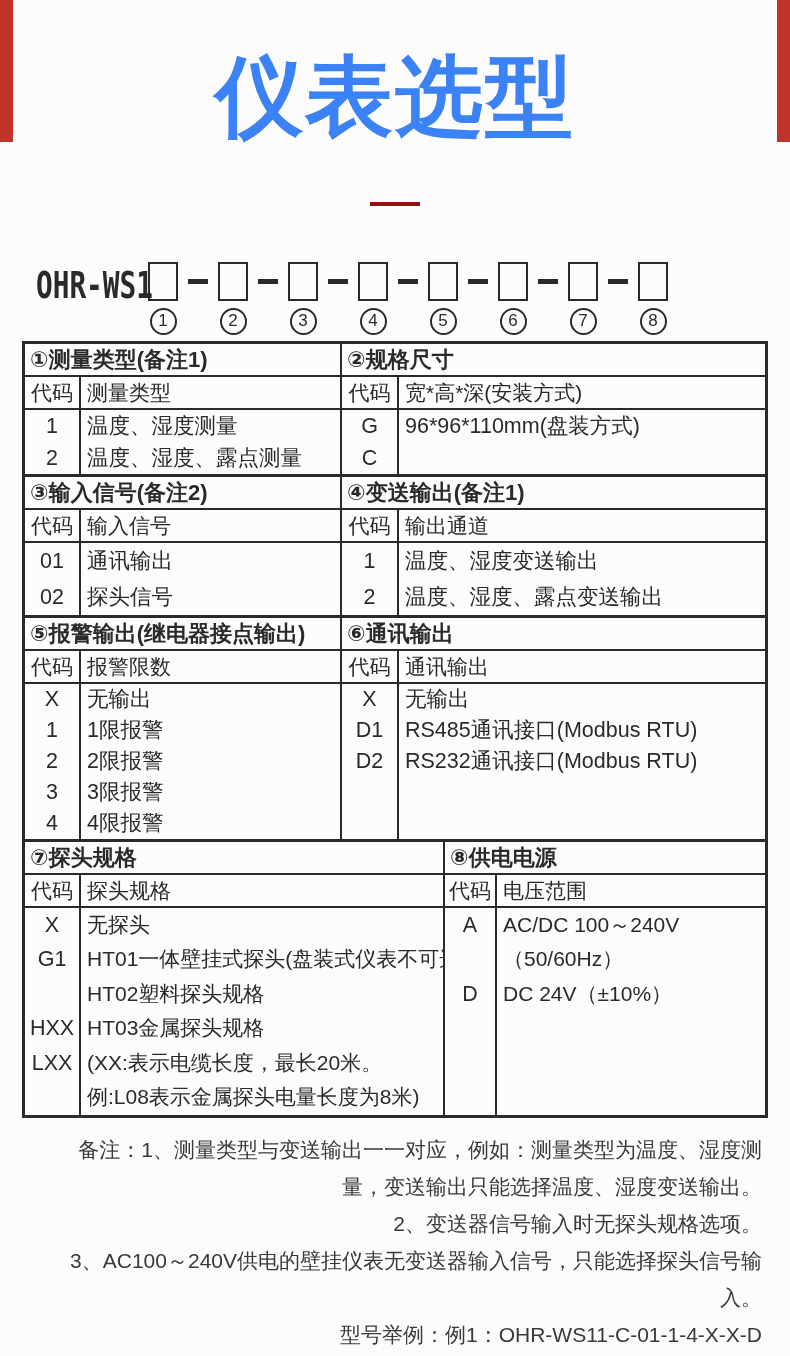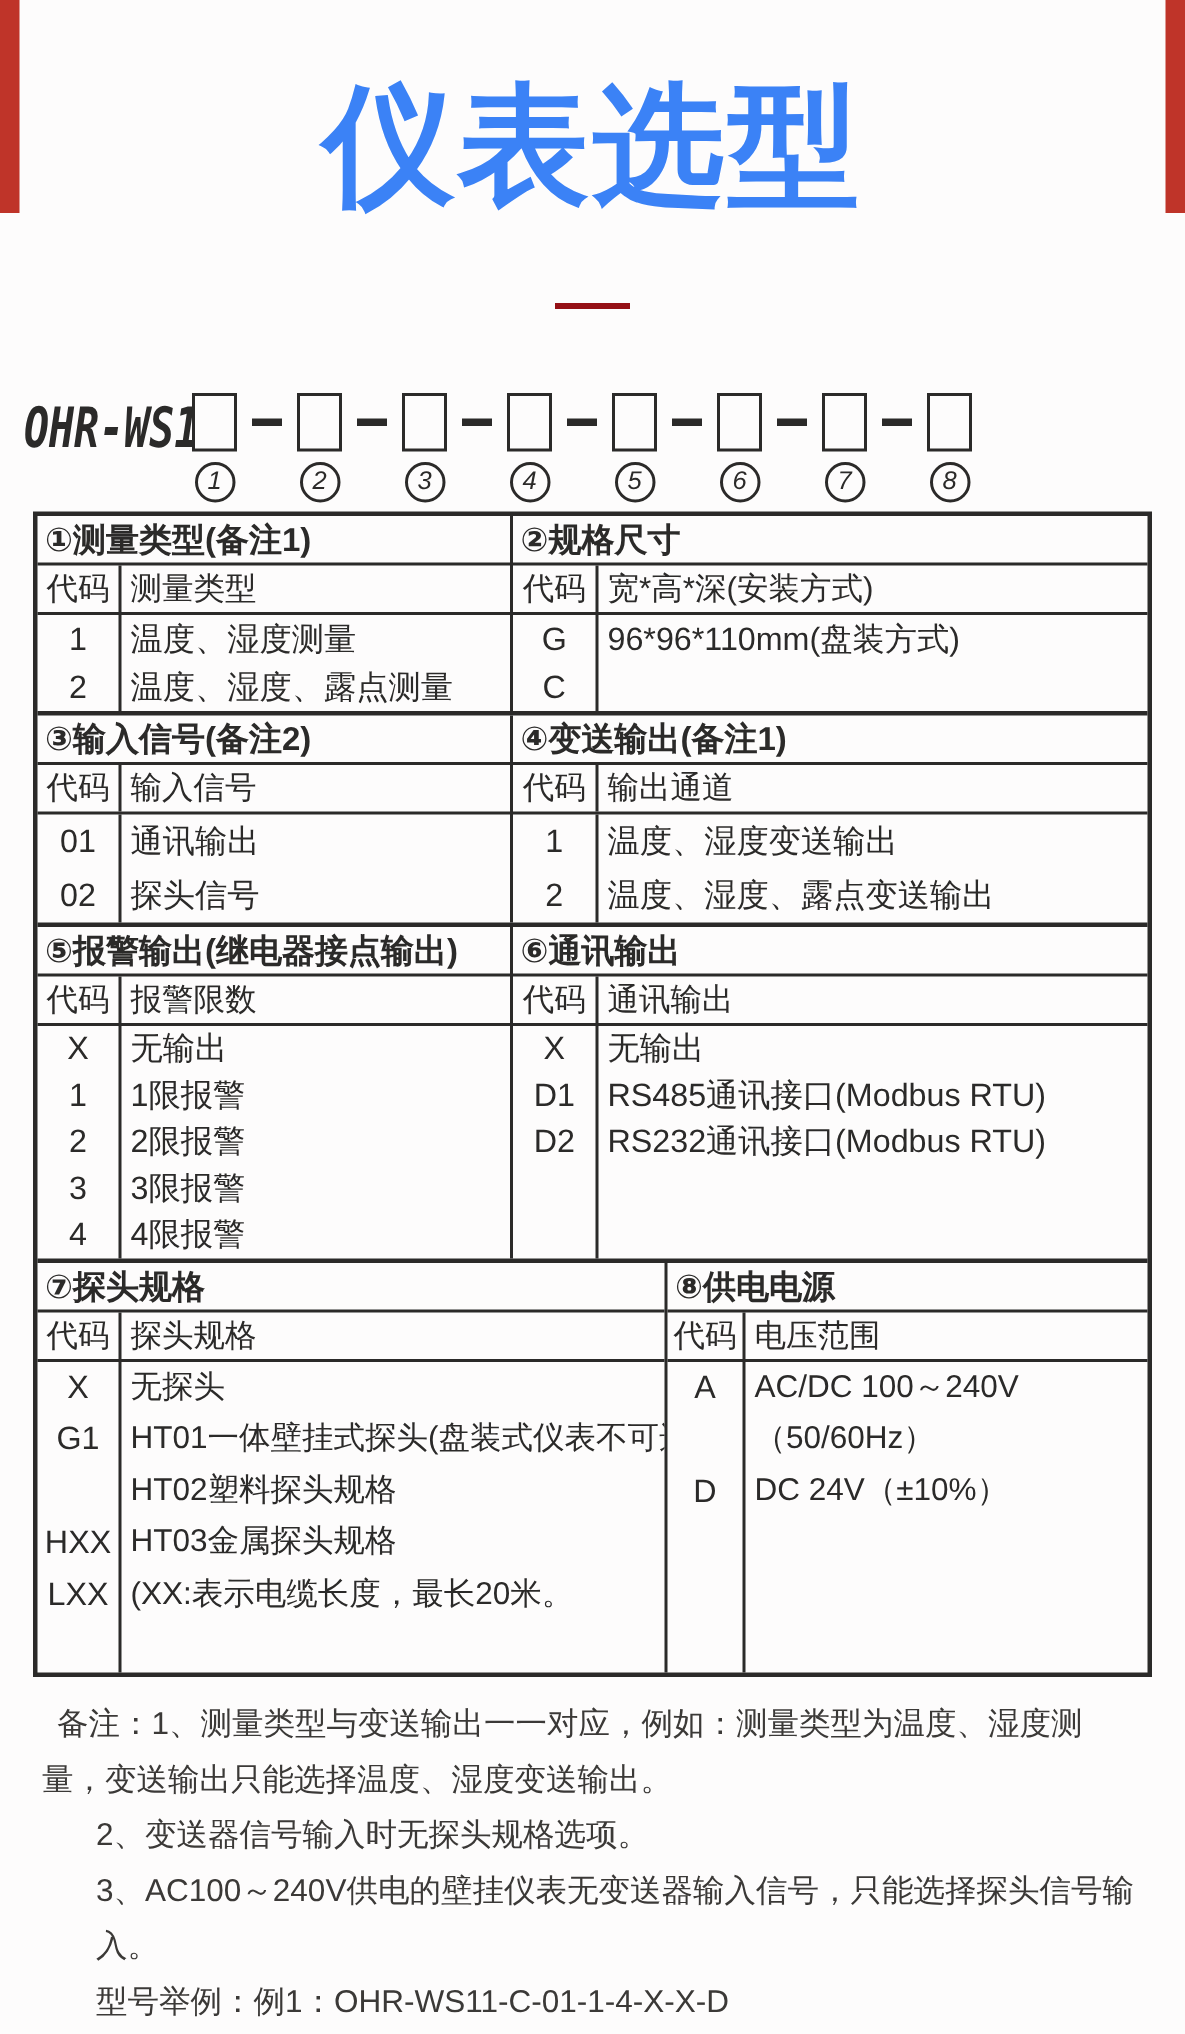--- a/index.html
+++ b/index.html
@@ -29,21 +29,21 @@
     font-weight:900;
     letter-spacing:2px;
     color:#3b82f6;
     line-height:1.2;
   }
   .title-divider{
     width:50px;height:4px;margin:52px auto 0 auto;
   }
 
   
-  .model-block{margin:56px 0 0 16px;font-style:italic;}
+  .model-block{margin:56px 0 0 36px;}
   .model-row{display:flex;align-items:flex-start;}
   .model-prefix{
     font-size:37px;font-weight:700;
     font-family:"DejaVu Sans Mono","Liberation Mono",monospace;
     transform:scaleX(0.75);transform-origin:left center;
     width:118px;flex:none;margin-top:2px;white-space:nowrap;
     letter-spacing:0px;
   }
   .slots{display:flex;align-items:flex-start;margin-left:-6px;}
   .slot-unit{display:flex;flex-direction:column;align-items:center;width:30px;flex:none;}
@@ -85,21 +85,21 @@
   .chv{padding-left:6px;white-space:nowrap;overflow:hidden;}
   .tbody{flex:1;display:flex;min-height:calc(var(--rowh) * 2);}
   .codes{width:var(--codew);flex:none;border-right:2px solid var(--ink);display:flex;flex-direction:column;align-items:center;}
   .descs{flex:1;display:flex;flex-direction:column;overflow:hidden;}
   .cl,.dl{height:var(--rowh);line-height:var(--rowh);font-size:21.5px;white-space:nowrap;}
   .dl{padding-left:6px;}
   .band-d .dl{font-size:21px;}
 
   
   .notes{margin:13px 28px 0 28px;font-size:21px;color:#3b3937;line-height:37px;}
-  .note{white-space:normal;}
+  .note{white-space:normal;text-align:right;}
   .note.indent-0{text-indent:10px;}
   .note.indent-1{padding-left:36px;}
   .note.indent-2{padding-left:128px;}
 </style>
 </head>
 <body>
 
 <div class="corner left" style="background: rgb(191, 52, 41);"></div>
 <div class="corner right" style="background: rgb(191, 52, 41);"></div>
 
@@ -284,20 +284,21 @@
             <div class="cl">HXX</div>
             <div class="cl">LXX</div>
             <div class="cl"></div>
           </div>
           <div class="descs">
             <div class="dl">无探头</div>
             <div class="dl">HT01一体壁挂式探头(盘装式仪表不可选)</div>
             <div class="dl">HT02塑料探头规格</div>
             <div class="dl">HT03金属探头规格</div>
             <div class="dl"> (XX:表示电缆长度，最长20米。</div>
+            <div class="dl">例:L08表示金属探头电量长度为8米)</div>
           </div>
         </div>
       </div>
       <div class="tbl right">
         <div class="sec-title">⑧供电电源</div>
         <div class="colhead">
           <span class="chc">代码</span>
           <span class="chv">电压范围</span>
         </div>
         <div class="tbody">

